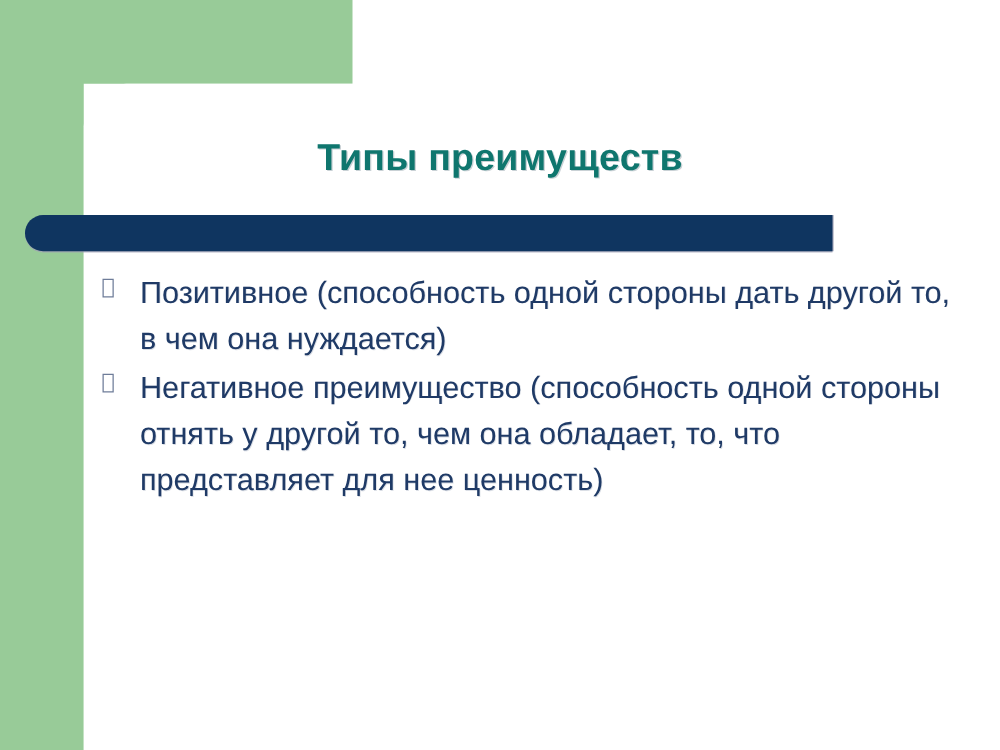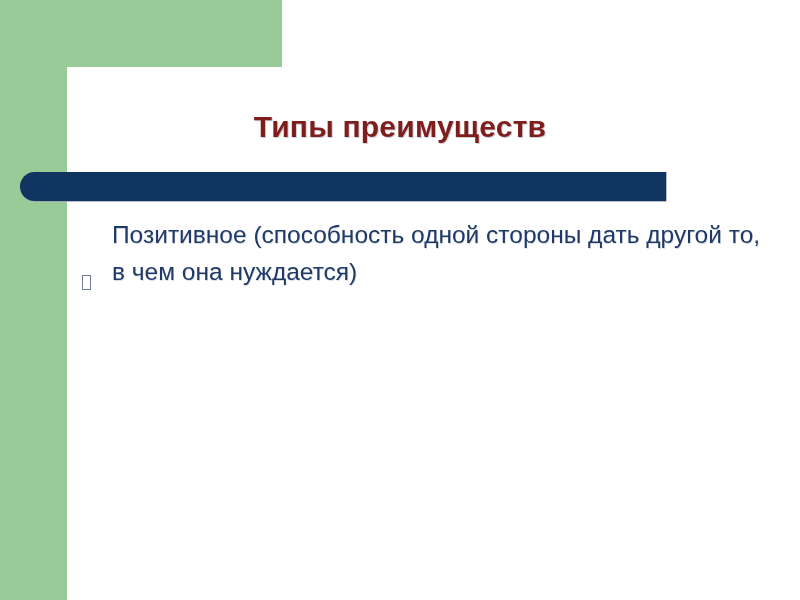--- a/index.html
+++ b/index.html
@@ -57,21 +57,21 @@
     height: 210px;
   }
   .slide-title {
     position: absolute;
     left: 130px;
     top: 108px;
     width: 540px;
     text-align: center;
     font-size: 30px;
     font-weight: bold;
-    color: #7f1d1d;
+    color: #0f766e;
     letter-spacing: 0.2px;
     line-height: 38px;
     text-shadow: 1px 1px 0 rgba(120,140,150,0.40);
     white-space: nowrap;
   }
 
   
   .rule {
     position: absolute;
     left: 20px;
@@ -86,21 +86,21 @@
 
   
   .body-list {
     position: absolute;
     left: 82px;
     top: 216px;
     width: 690px;
   }
   .bullet-row {
     display: flex;
-    align-items: flex-end;
+    align-items: flex-start;
     margin-bottom: 2px;
   }
   .bullet-marker {
     flex: 0 0 auto;
     width: 30px;
     padding-top: 7px;
     line-height: 0;
   }
   .tofu {
     display: inline-block;
@@ -133,17 +133,21 @@
 
   <div class="rule"></div>
 
   <div class="body-list">
 
     <div class="bullet-row">
       <span class="bullet-marker"><span class="tofu"></span></span>
       <span class="bullet-text">Позитивное (способность одной стороны дать другой то, в чем она нуждается)</span>
     </div>
 
+    <div class="bullet-row">
+      <span class="bullet-marker"><span class="tofu"></span></span>
+      <span class="bullet-text">Негативное преимущество (способность одной стороны отнять у другой то, чем она обладает, то, что представляет для нее ценность)</span>
+    </div>
 
 
   </div>
 
 </div>
 
 </body></html>

